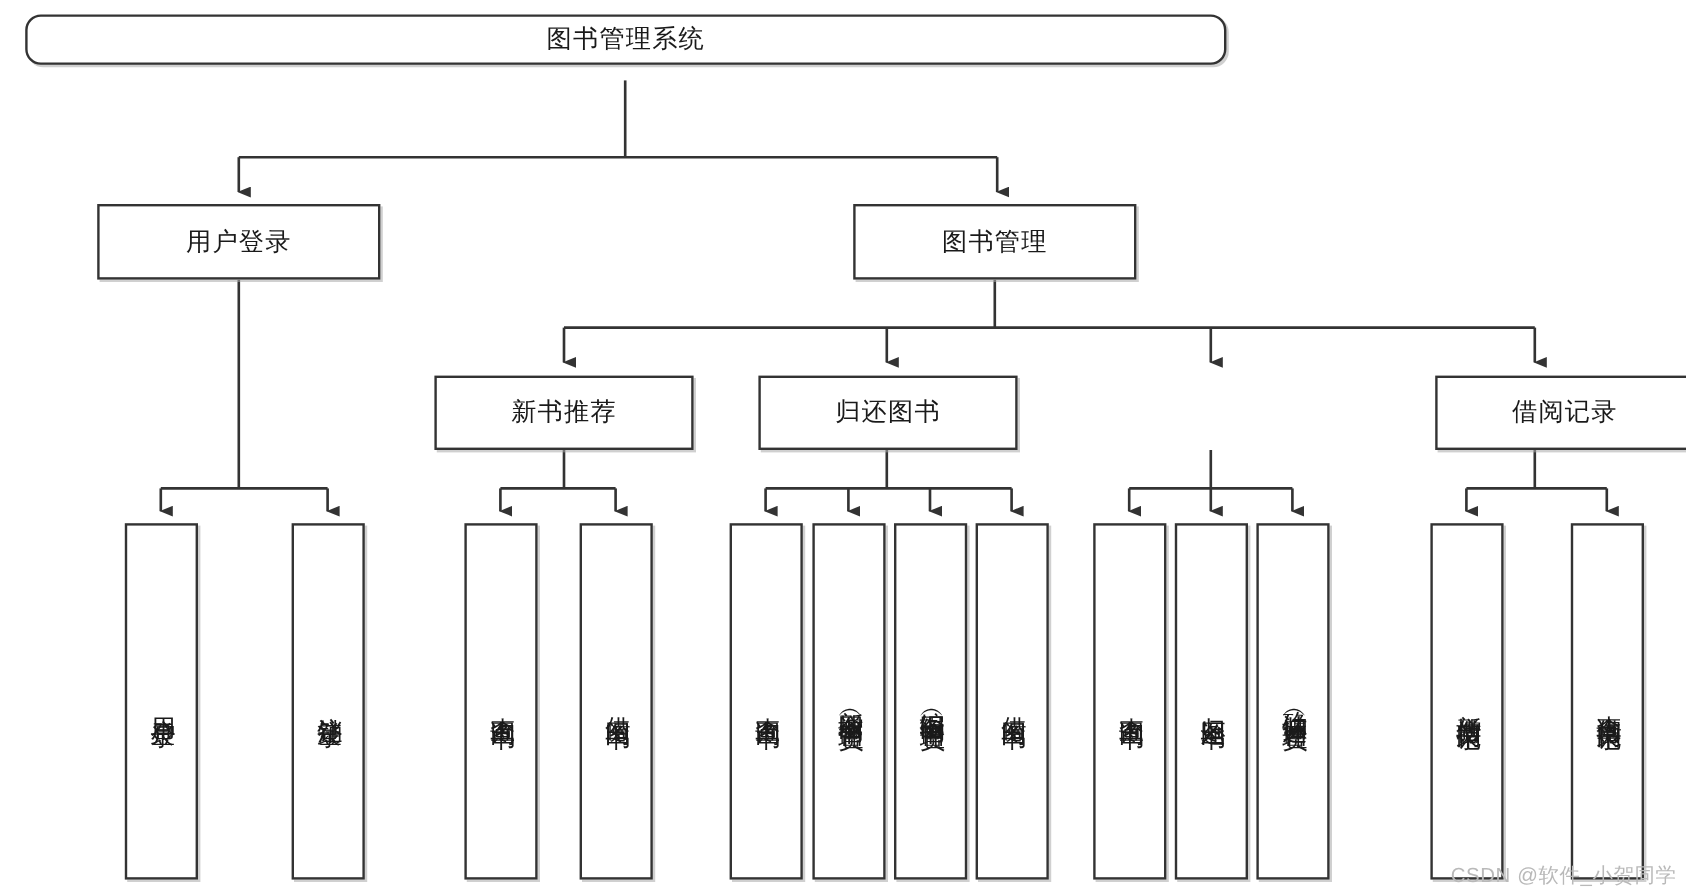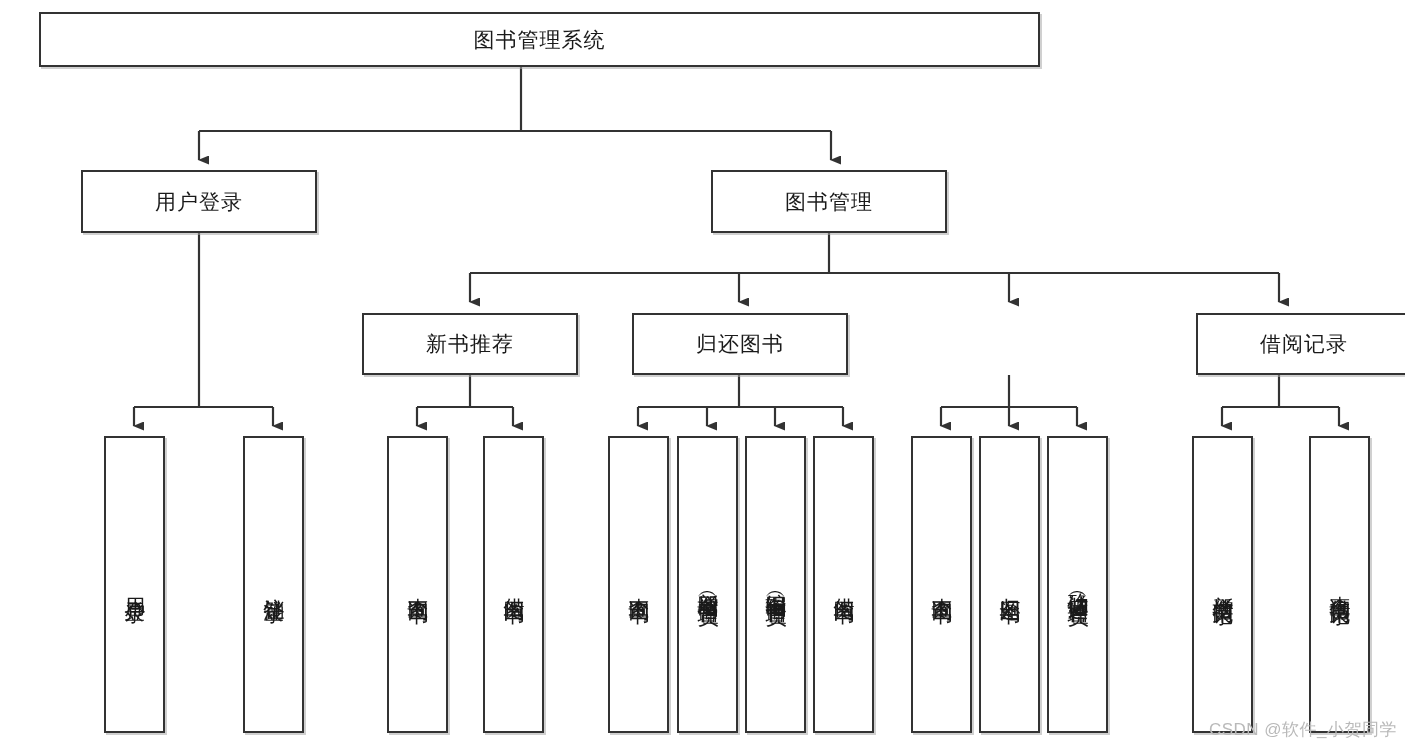--- a/index.html
+++ b/index.html
@@ -117,21 +117,21 @@
       <path d="M1009,407 L1009,426" marker-end="url(#arr)"></path>
       <path d="M1077,407 L1077,426" marker-end="url(#arr)"></path>
 
       <path d="M1279,375 L1279,407"></path>
       <path d="M1222,407 L1339,407"></path>
       <path d="M1222,407 L1222,426" marker-end="url(#arr)"></path>
       <path d="M1339,407 L1339,426" marker-end="url(#arr)"></path>
     </g>
   </svg>
 
-  <div class="node h root" style="left:39px; top:12px; width:1001px; height:55px;">
+  <div class="node h root" style="left:21px; top:12px; width:1001px; height:42px;border-radius:13px;">
     <span>图书管理系统</span>
   </div>
 
   <div class="node h" style="left:81px; top:170px; width:236px; height:63px;">
     <span>用户登录</span>
   </div>
   <div class="node h" style="left:362px; top:313px; width:216px; height:62px;">
     <span>新书推荐</span>
   </div>
 

